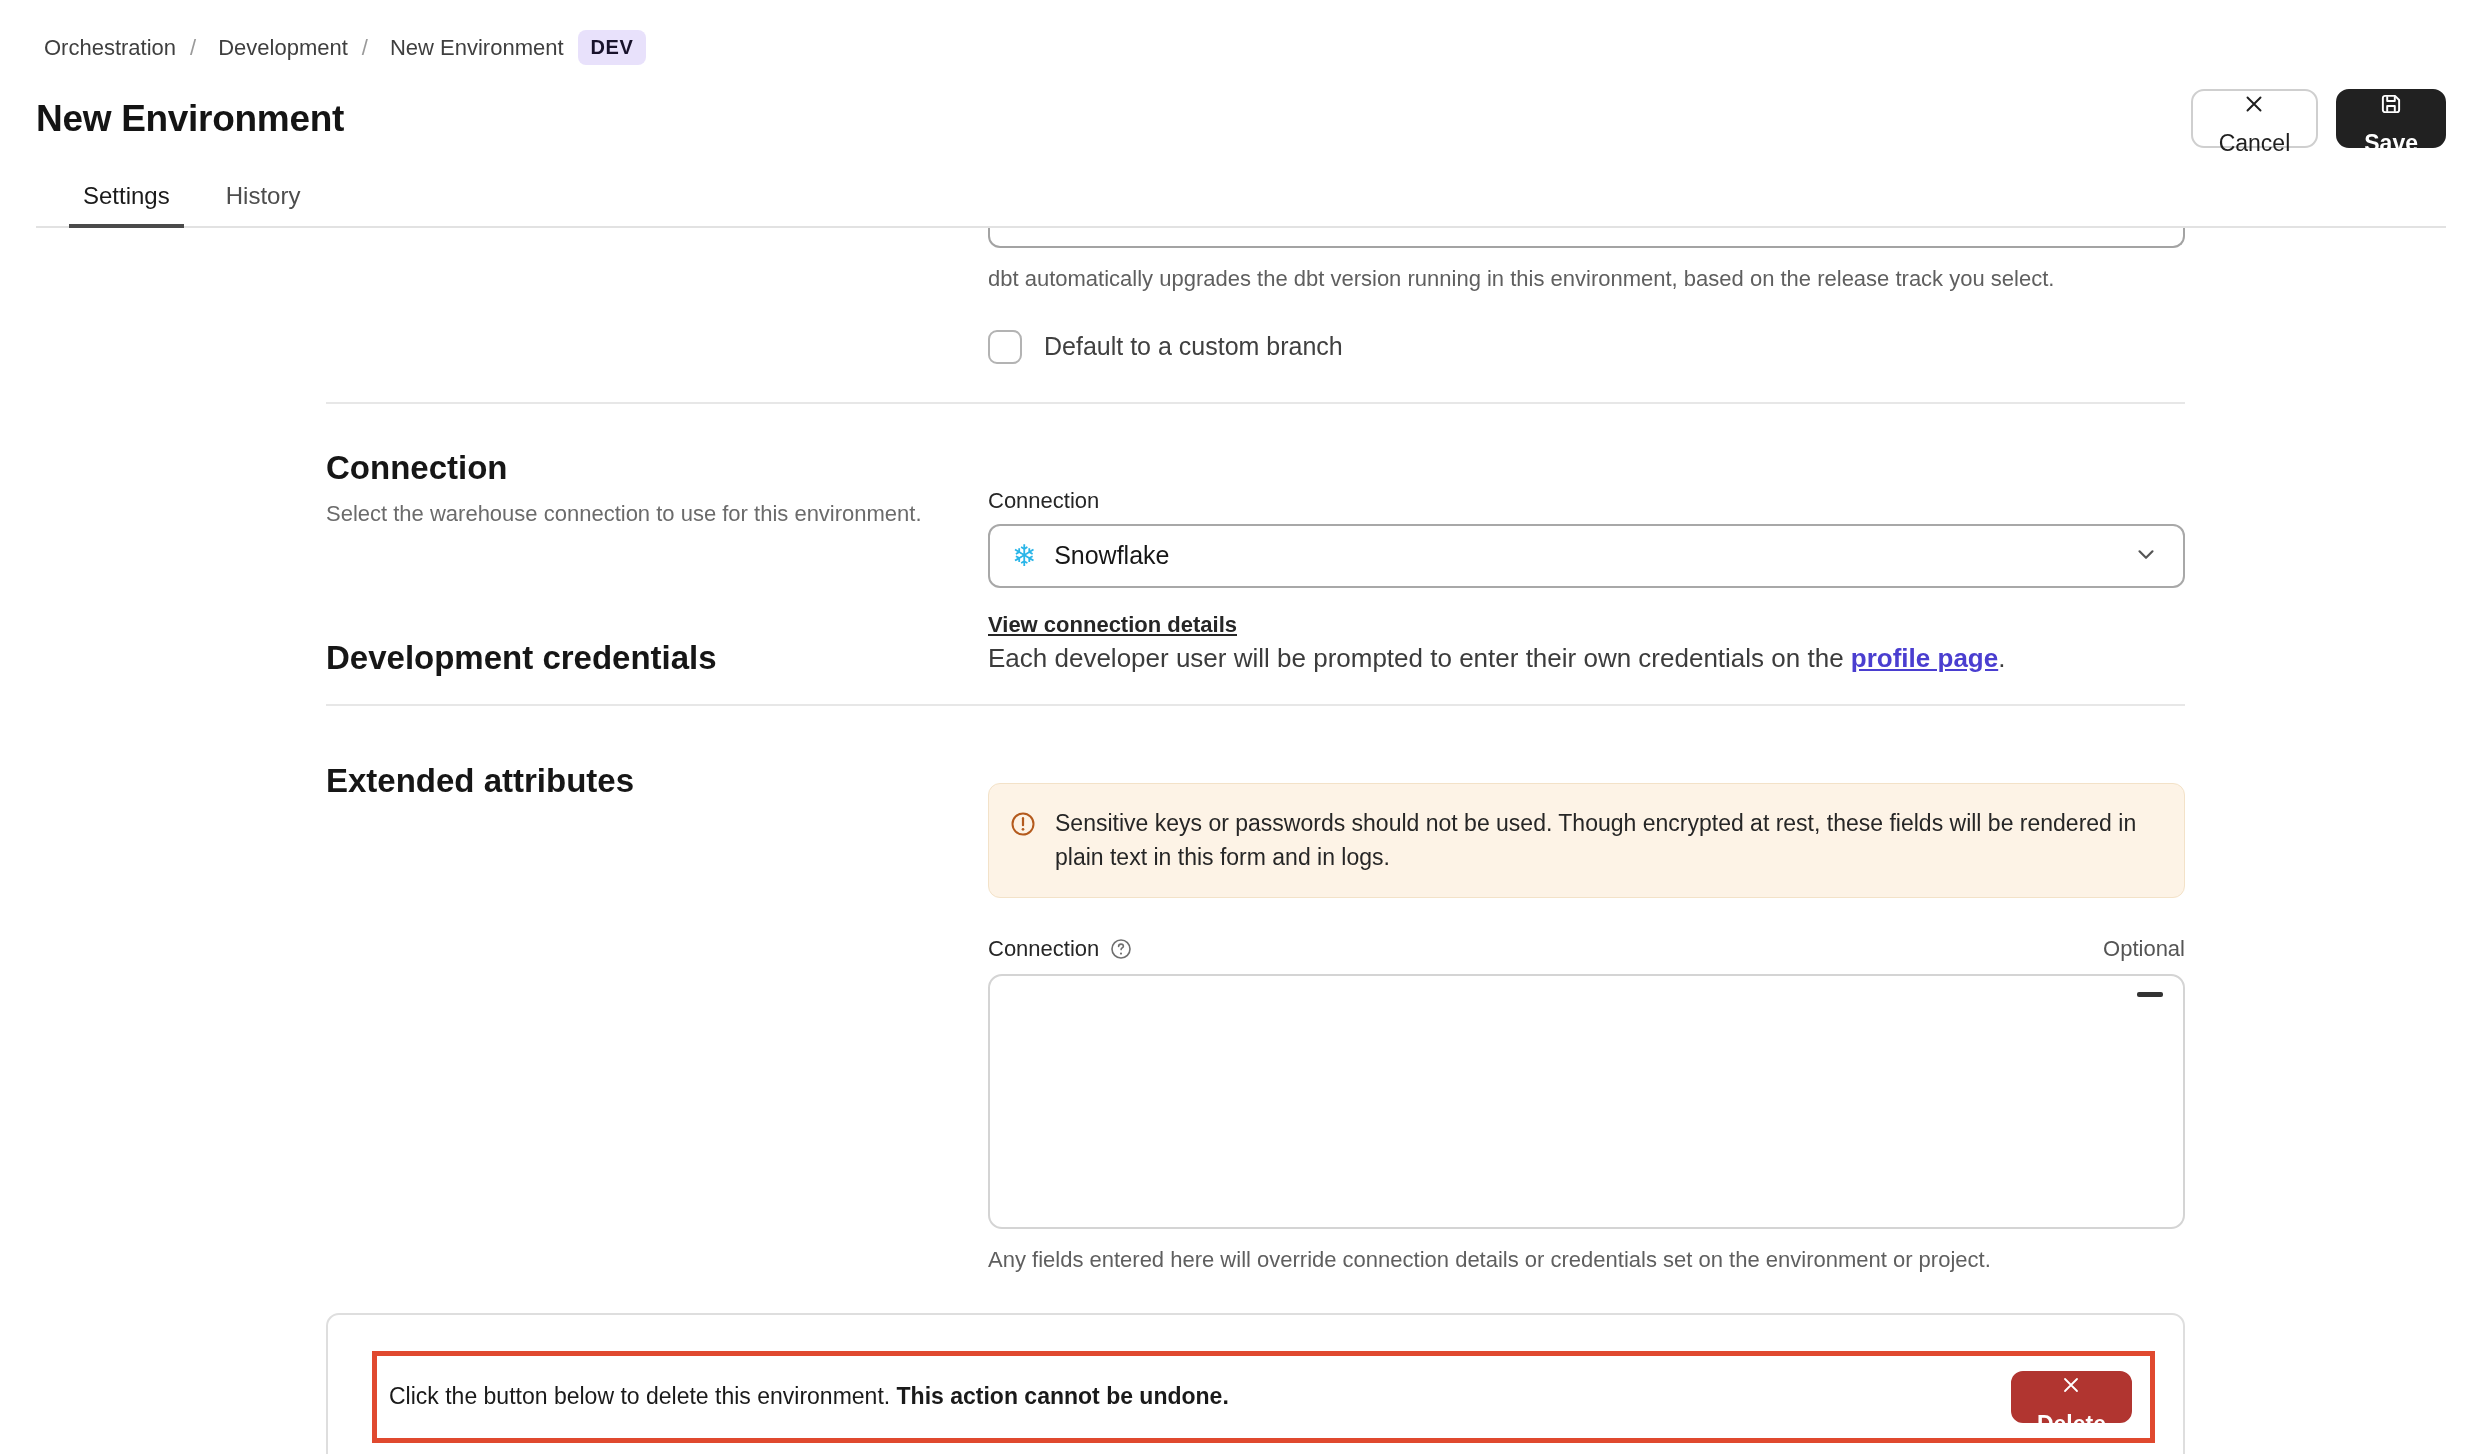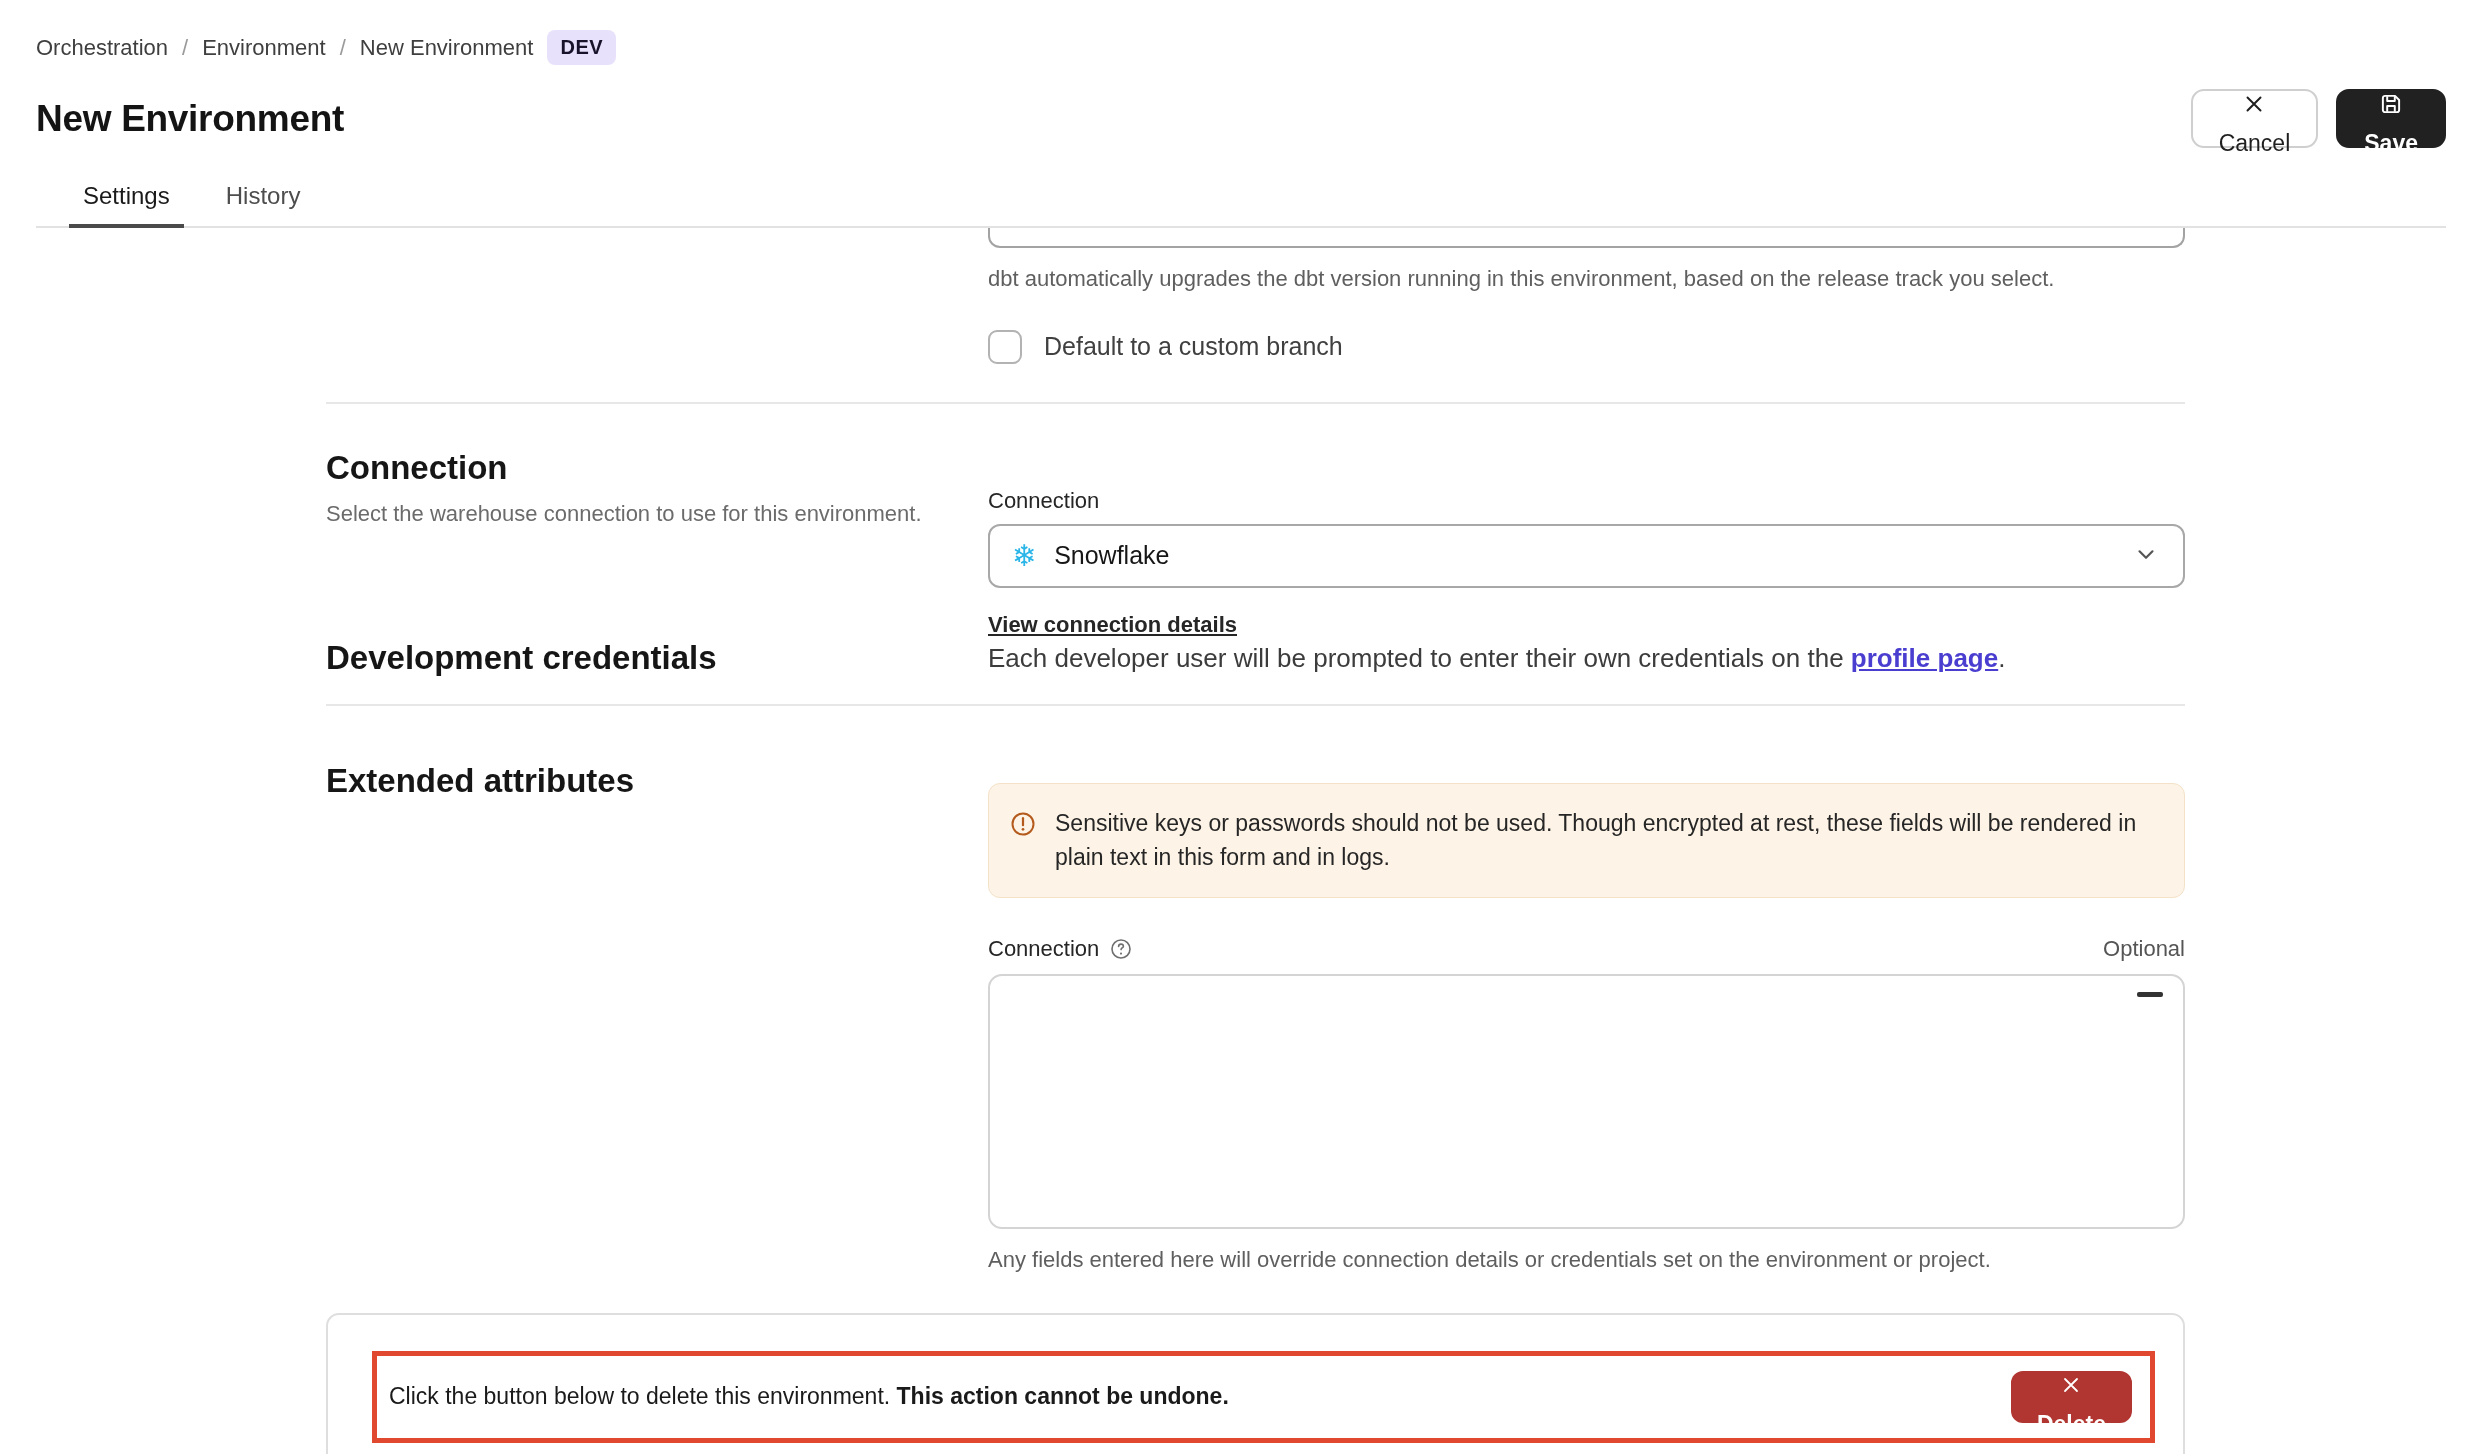--- a/index.html
+++ b/index.html
@@ -7,21 +7,21 @@
   body {
     font-family: "Liberation Sans", "DejaVu Sans", sans-serif;
     color: #1a1a1a;
     width: 2478px;
   }
   .page { width: 2478px; height: 1454px; overflow: hidden; background: #fff; }
 
   
   .header { padding: 0 32px 0 36px; }
   .breadcrumb { display: flex; align-items: center; gap: 14px; padding-top: 30px; font-size: 22px; color: #3f3f3f; }
-  .crumb { cursor: pointer; }
+  .crumb { cursor: pointer; margin-left: 8px; }
   .crumb-sep { color: #9a9a9a; }
   .env-badge {
     background: #e8e1fb; color: #18122b; font-weight: 700; font-size: 20px;
     padding: 6px 13px; border-radius: 8px; letter-spacing: .5px;
   }
   .title-row { display: flex; align-items: center; justify-content: space-between; margin-top: 24px; }
   .page-title { font-size: 37px; font-weight: 700; color: #141414; letter-spacing: -0.3px; }
   .actions { display: flex; gap: 18px; }
   .btn {
     display: inline-flex; align-items: center; gap: 13px; height: 59px;
@@ -126,21 +126,21 @@
 </style>
 </head>
 <body>
 
 <div class="page">
 
   <div class="header">
     <div class="breadcrumb">
       <span class="crumb">Orchestration</span>
       <span class="crumb-sep">/</span>
-      <span class="crumb">Environment</span>
+      <span class="crumb">Development</span>
       <span class="crumb-sep">/</span>
       <span class="crumb">New Environment</span>
       <span class="env-badge">DEV</span>
     </div>
 
     <div class="title-row">
       <h1 class="page-title">New Environment</h1>
       <div class="actions">
         <button class="btn btn-secondary">
           <span>

